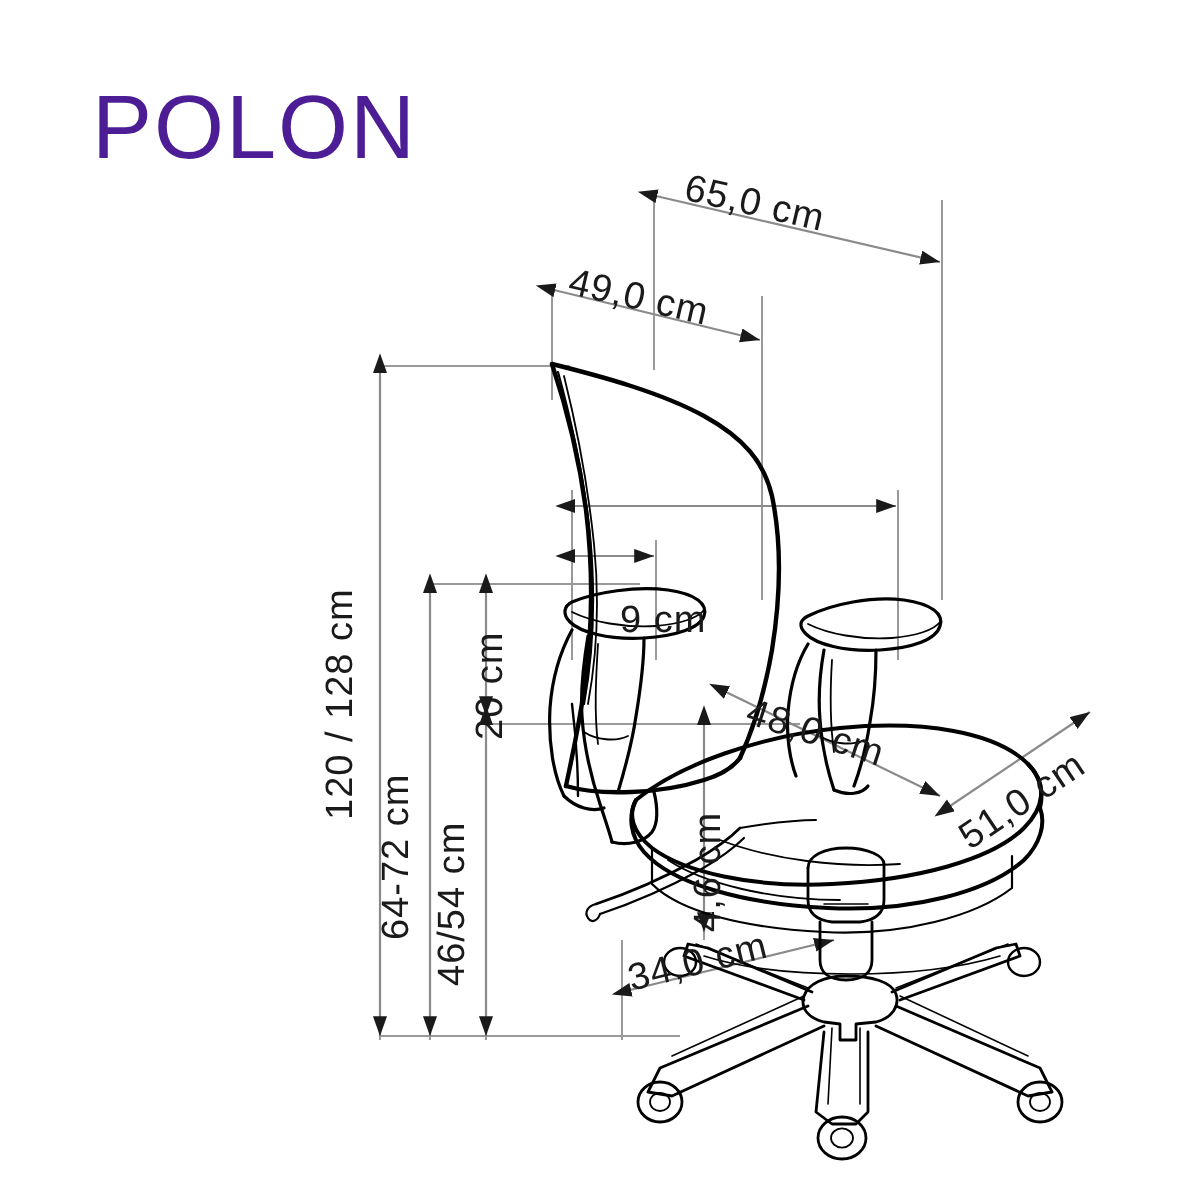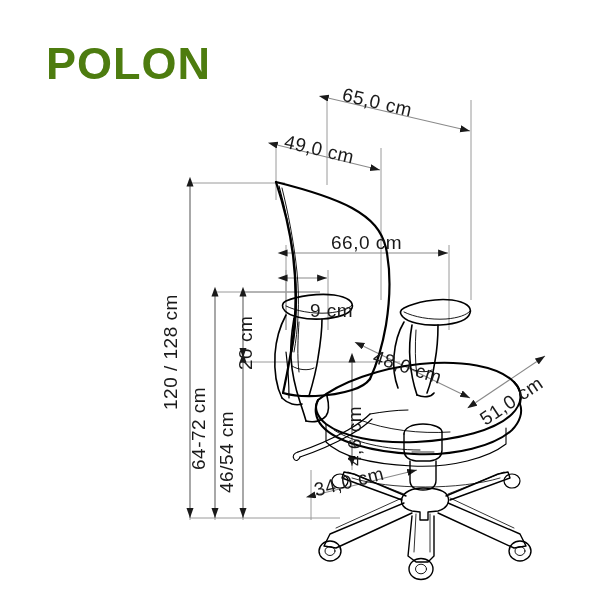--- a/index.html
+++ b/index.html
@@ -18,23 +18,23 @@
     position: relative;
     width: 600px;
     height: 600px;
     background: #ffffff;
   }
   #title {
     position: absolute;
     left: 46px;
     top: 38px;
     font-size: 45px;
-    font-weight: 700;
+    font-weight: 400;
     letter-spacing: 1px;
-    color: #4d7c0f;
+    color: #4c1d95;
     font-family: "Liberation Sans", sans-serif;
     white-space: nowrap;
   }
   svg.drawing {
     position: absolute;
     left: 0;
     top: 0;
     width: 600px;
     height: 600px;
   }
@@ -227,21 +227,20 @@
       <ellipse cx="512" cy="481" rx="8" ry="7" stroke-width="1.2"></ellipse>
 
       <path d="M352,478 C 390,490 460,490 500,478" stroke-width="0.8"></path>
     </g>
   </svg>
 
   <div class="dim-label" style="left:345px; top:84px; transform:rotate(13deg); transform-origin:left top;">65,0 cm</div>
 
   <div class="dim-label" style="left:287px; top:131px; transform:rotate(13deg); transform-origin:left top;">49,0 cm</div>
 
-  <div class="dim-label" style="left:331px; top:232px;">66,0 cm</div>
 
   <div class="dim-label" style="left:310px; top:256px;margin-top:44px;">9 cm</div>
 
   <div class="dim-label" style="left:377px; top:346px; transform:rotate(18deg); transform-origin:left top;">48,0 cm</div>
 
   <div class="dim-label" style="left:476px; top:412px; transform:rotate(-34deg); transform-origin:left top;">51,0 cm</div>
 
   <div class="dim-label" style="left:312px; top:480px; transform:rotate(-14deg); transform-origin:left top;">34,0 cm</div>
 
   <div class="dim-label" style="left:160px; top:410px; transform:rotate(-90deg); transform-origin:left top; width:220px; text-align:left;">120 / 128 cm</div>

